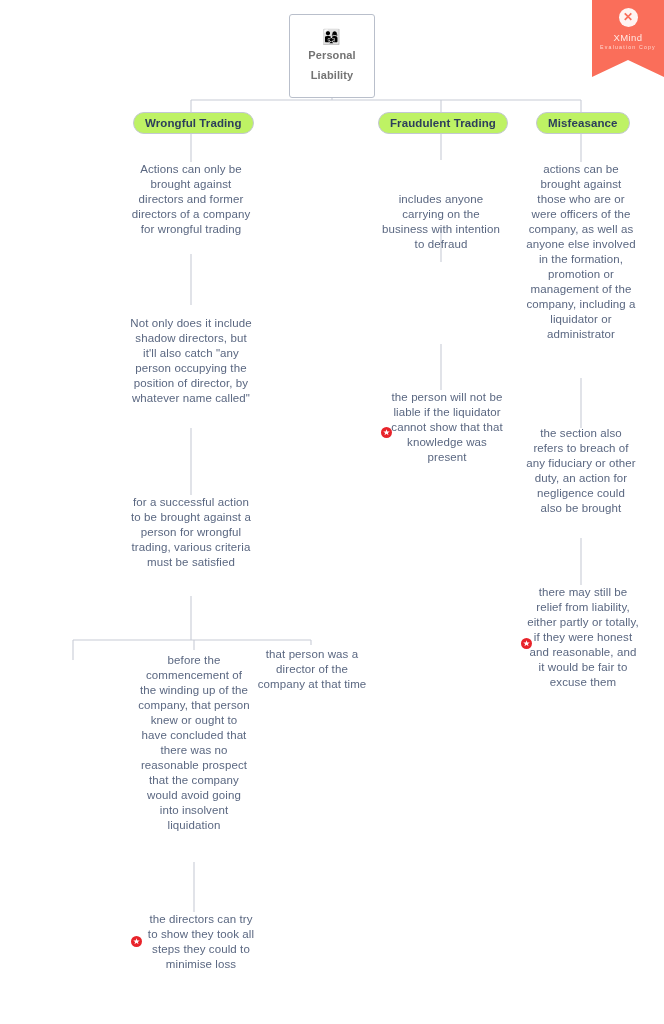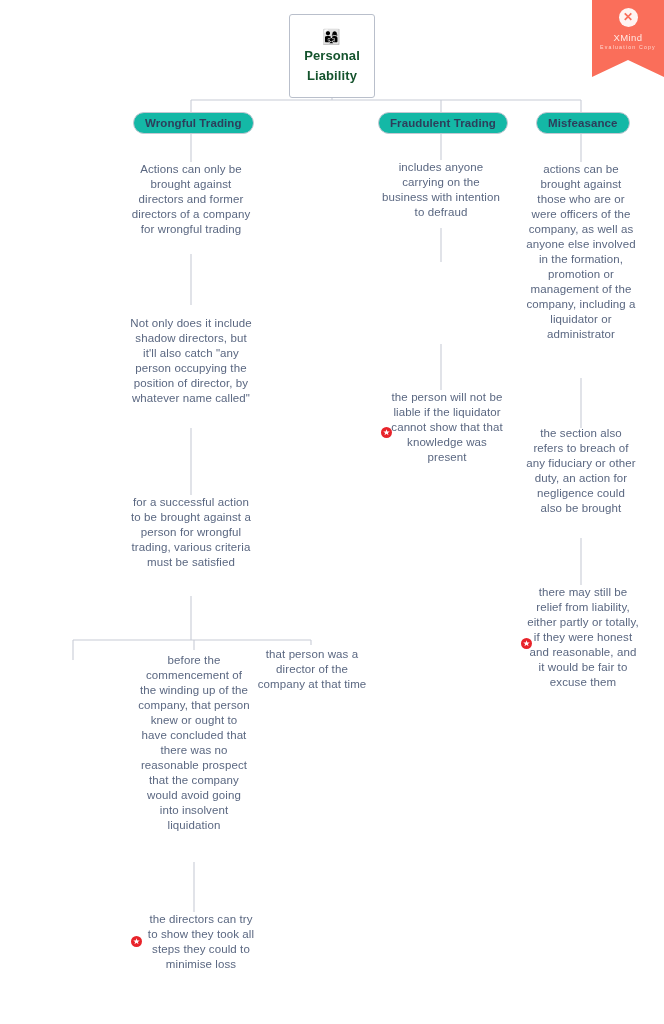--- a/index.html
+++ b/index.html
@@ -38,45 +38,45 @@
     border: 1.3px solid #b9bfcb;
     border-radius: 3px;
     background: #ffffff;
     display: flex;
     flex-direction: column;
     align-items: center;
     justify-content: center;
     gap: 3px;
   }
   .root .root-title {
-    color: #14532d;
+    color: #737373;
     font-weight: bold;
-    font-size: 13px;
+    font-size: 11px;
     line-height: 17px;
   }
   .root-icon { font-size: 15px; line-height: 15px; }
 
   
   .branch {
     height: 22px;
     border: 1.1px solid #c3c8d2;
     border-radius: 11px;
-    background: #14b8a6;
+    background: #bef264;
     color: #2d3e5b;
     font-weight: bold;
     font-size: 11.5px;
     line-height: 20px;
     padding: 0 11px;
     white-space: nowrap;
   }
 
   
   .leaf { }
   .leaf.w128 { width: 128px; }
-  .leaf.w120 { width: 120px; }
+  .leaf.w120 { width: 120px; margin-top: 32px; }
   .leaf.w112 { width: 112px; }
 
   
   .marker {
     position: absolute;
     width: 11px; height: 11px;
     border-radius: 50%;
     background: #e8232a;
     display: flex;
     align-items: center;

